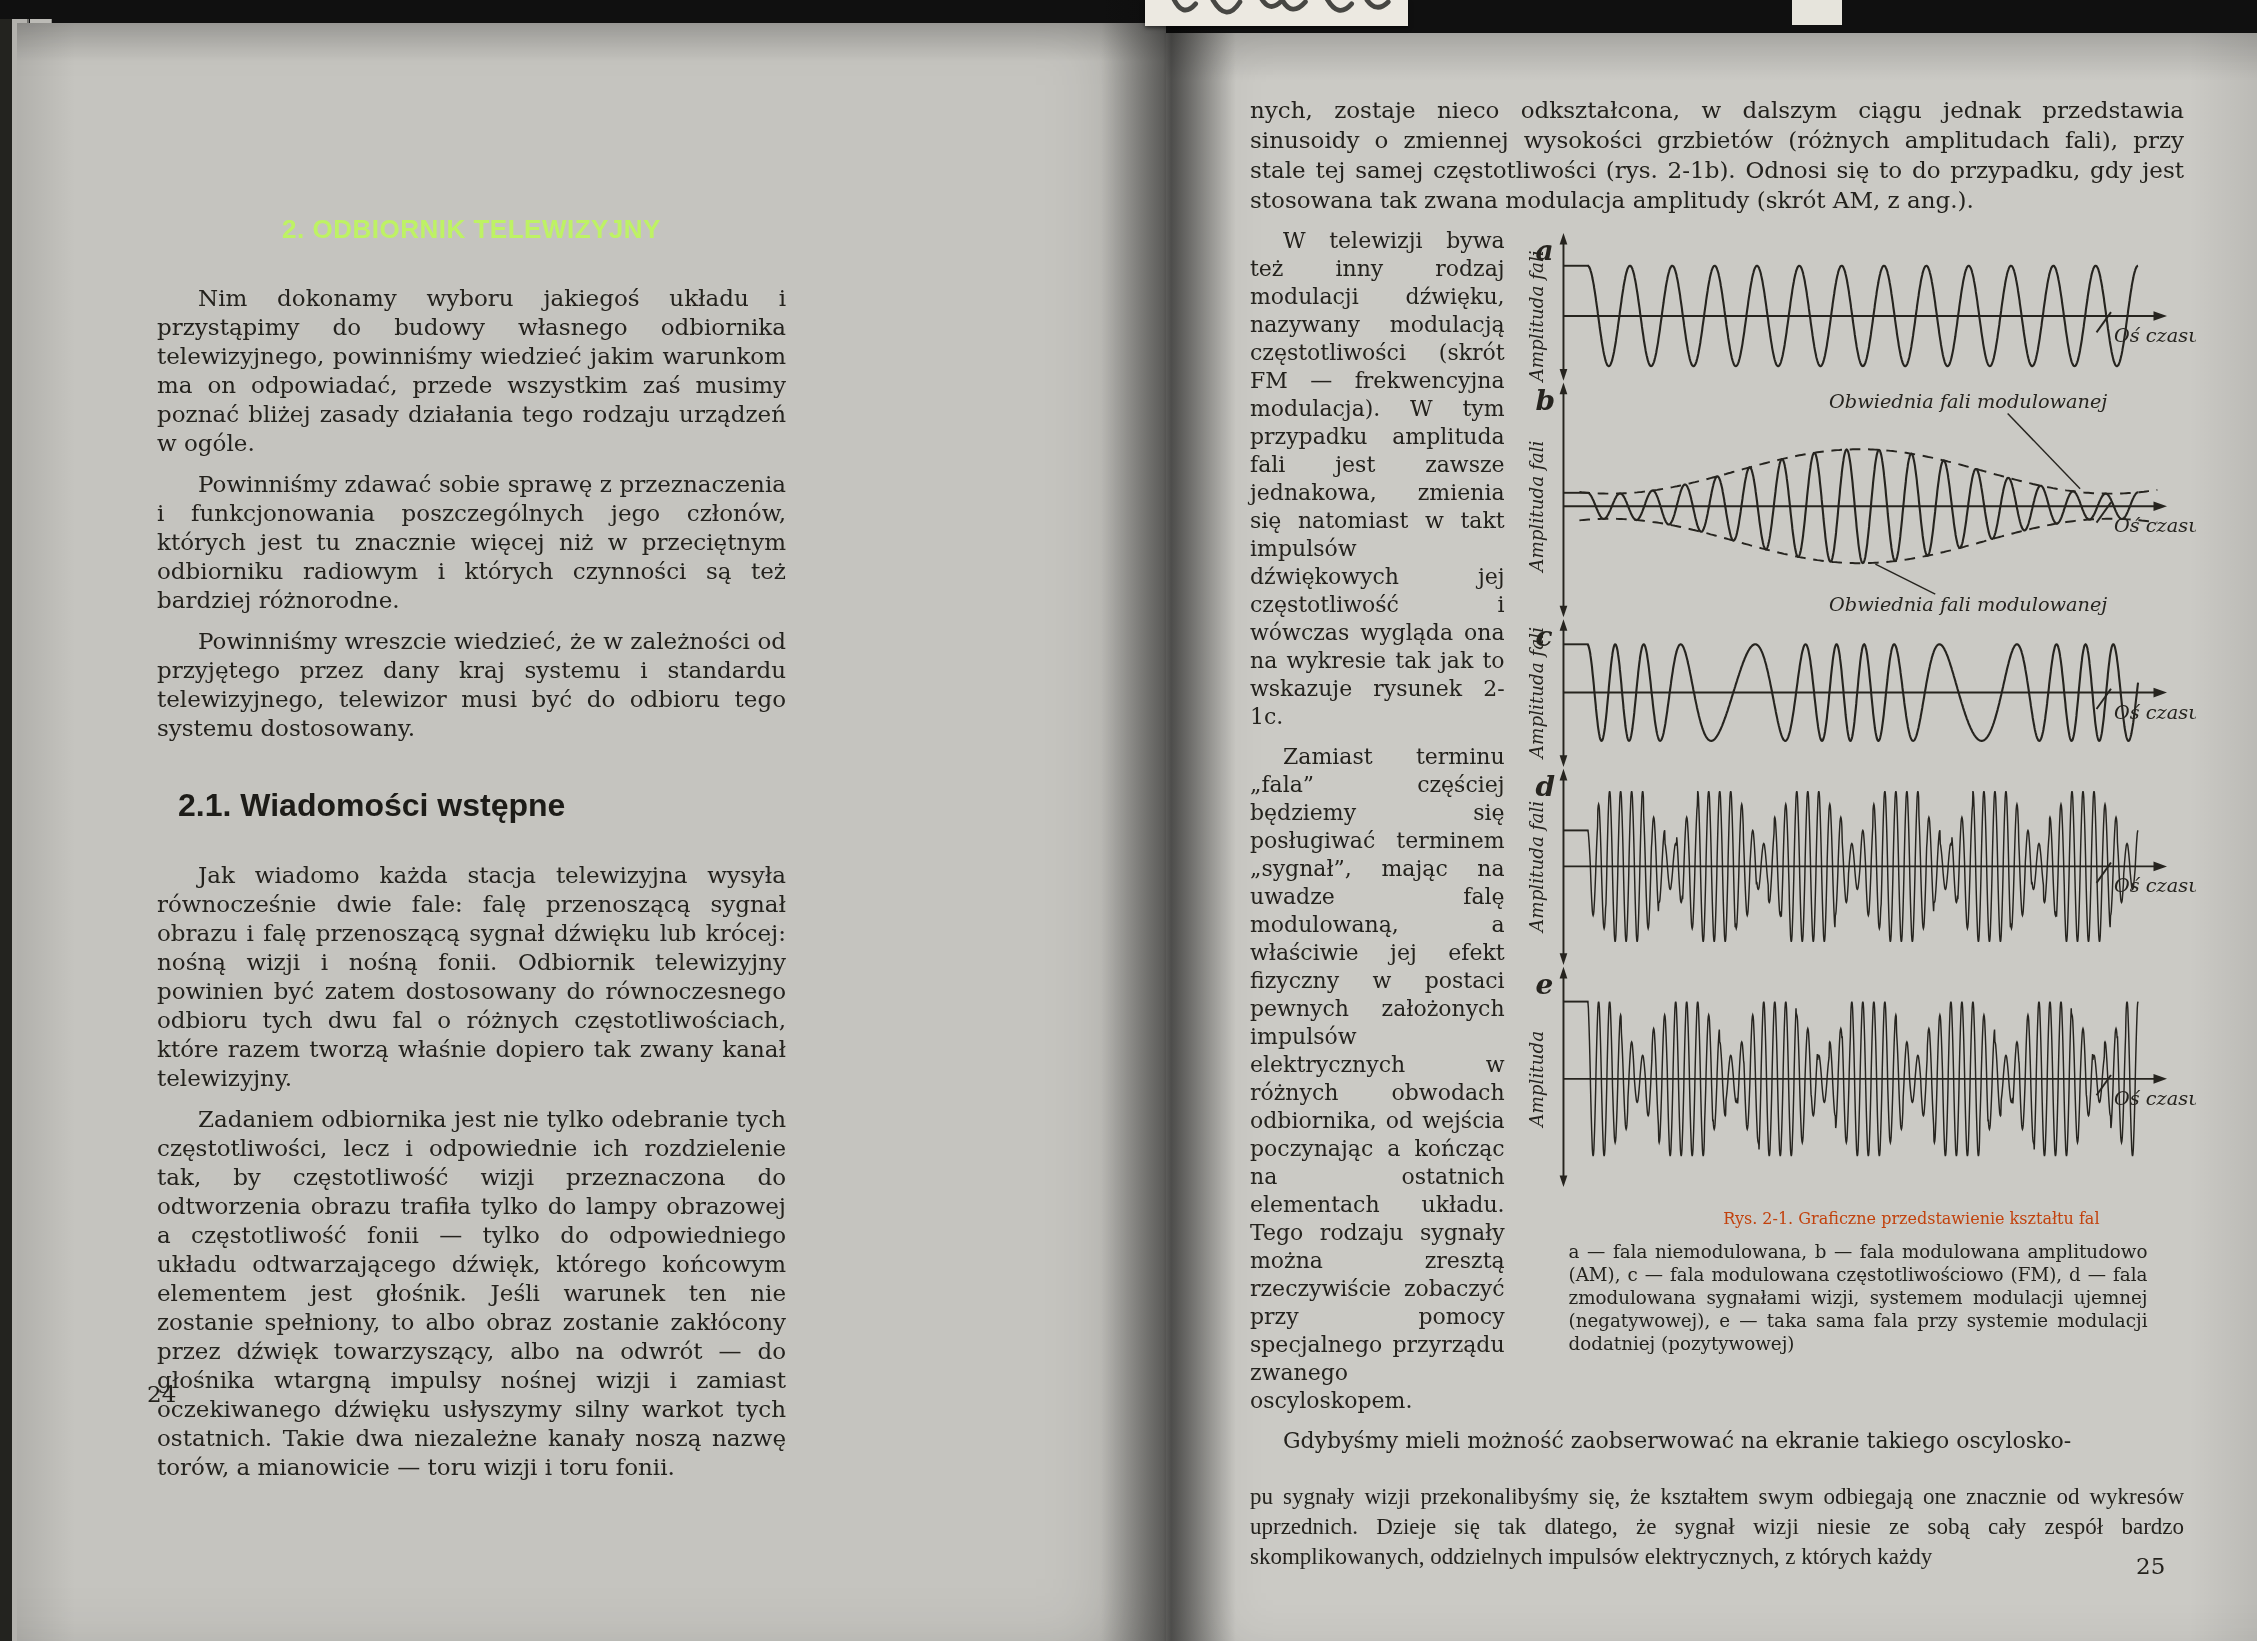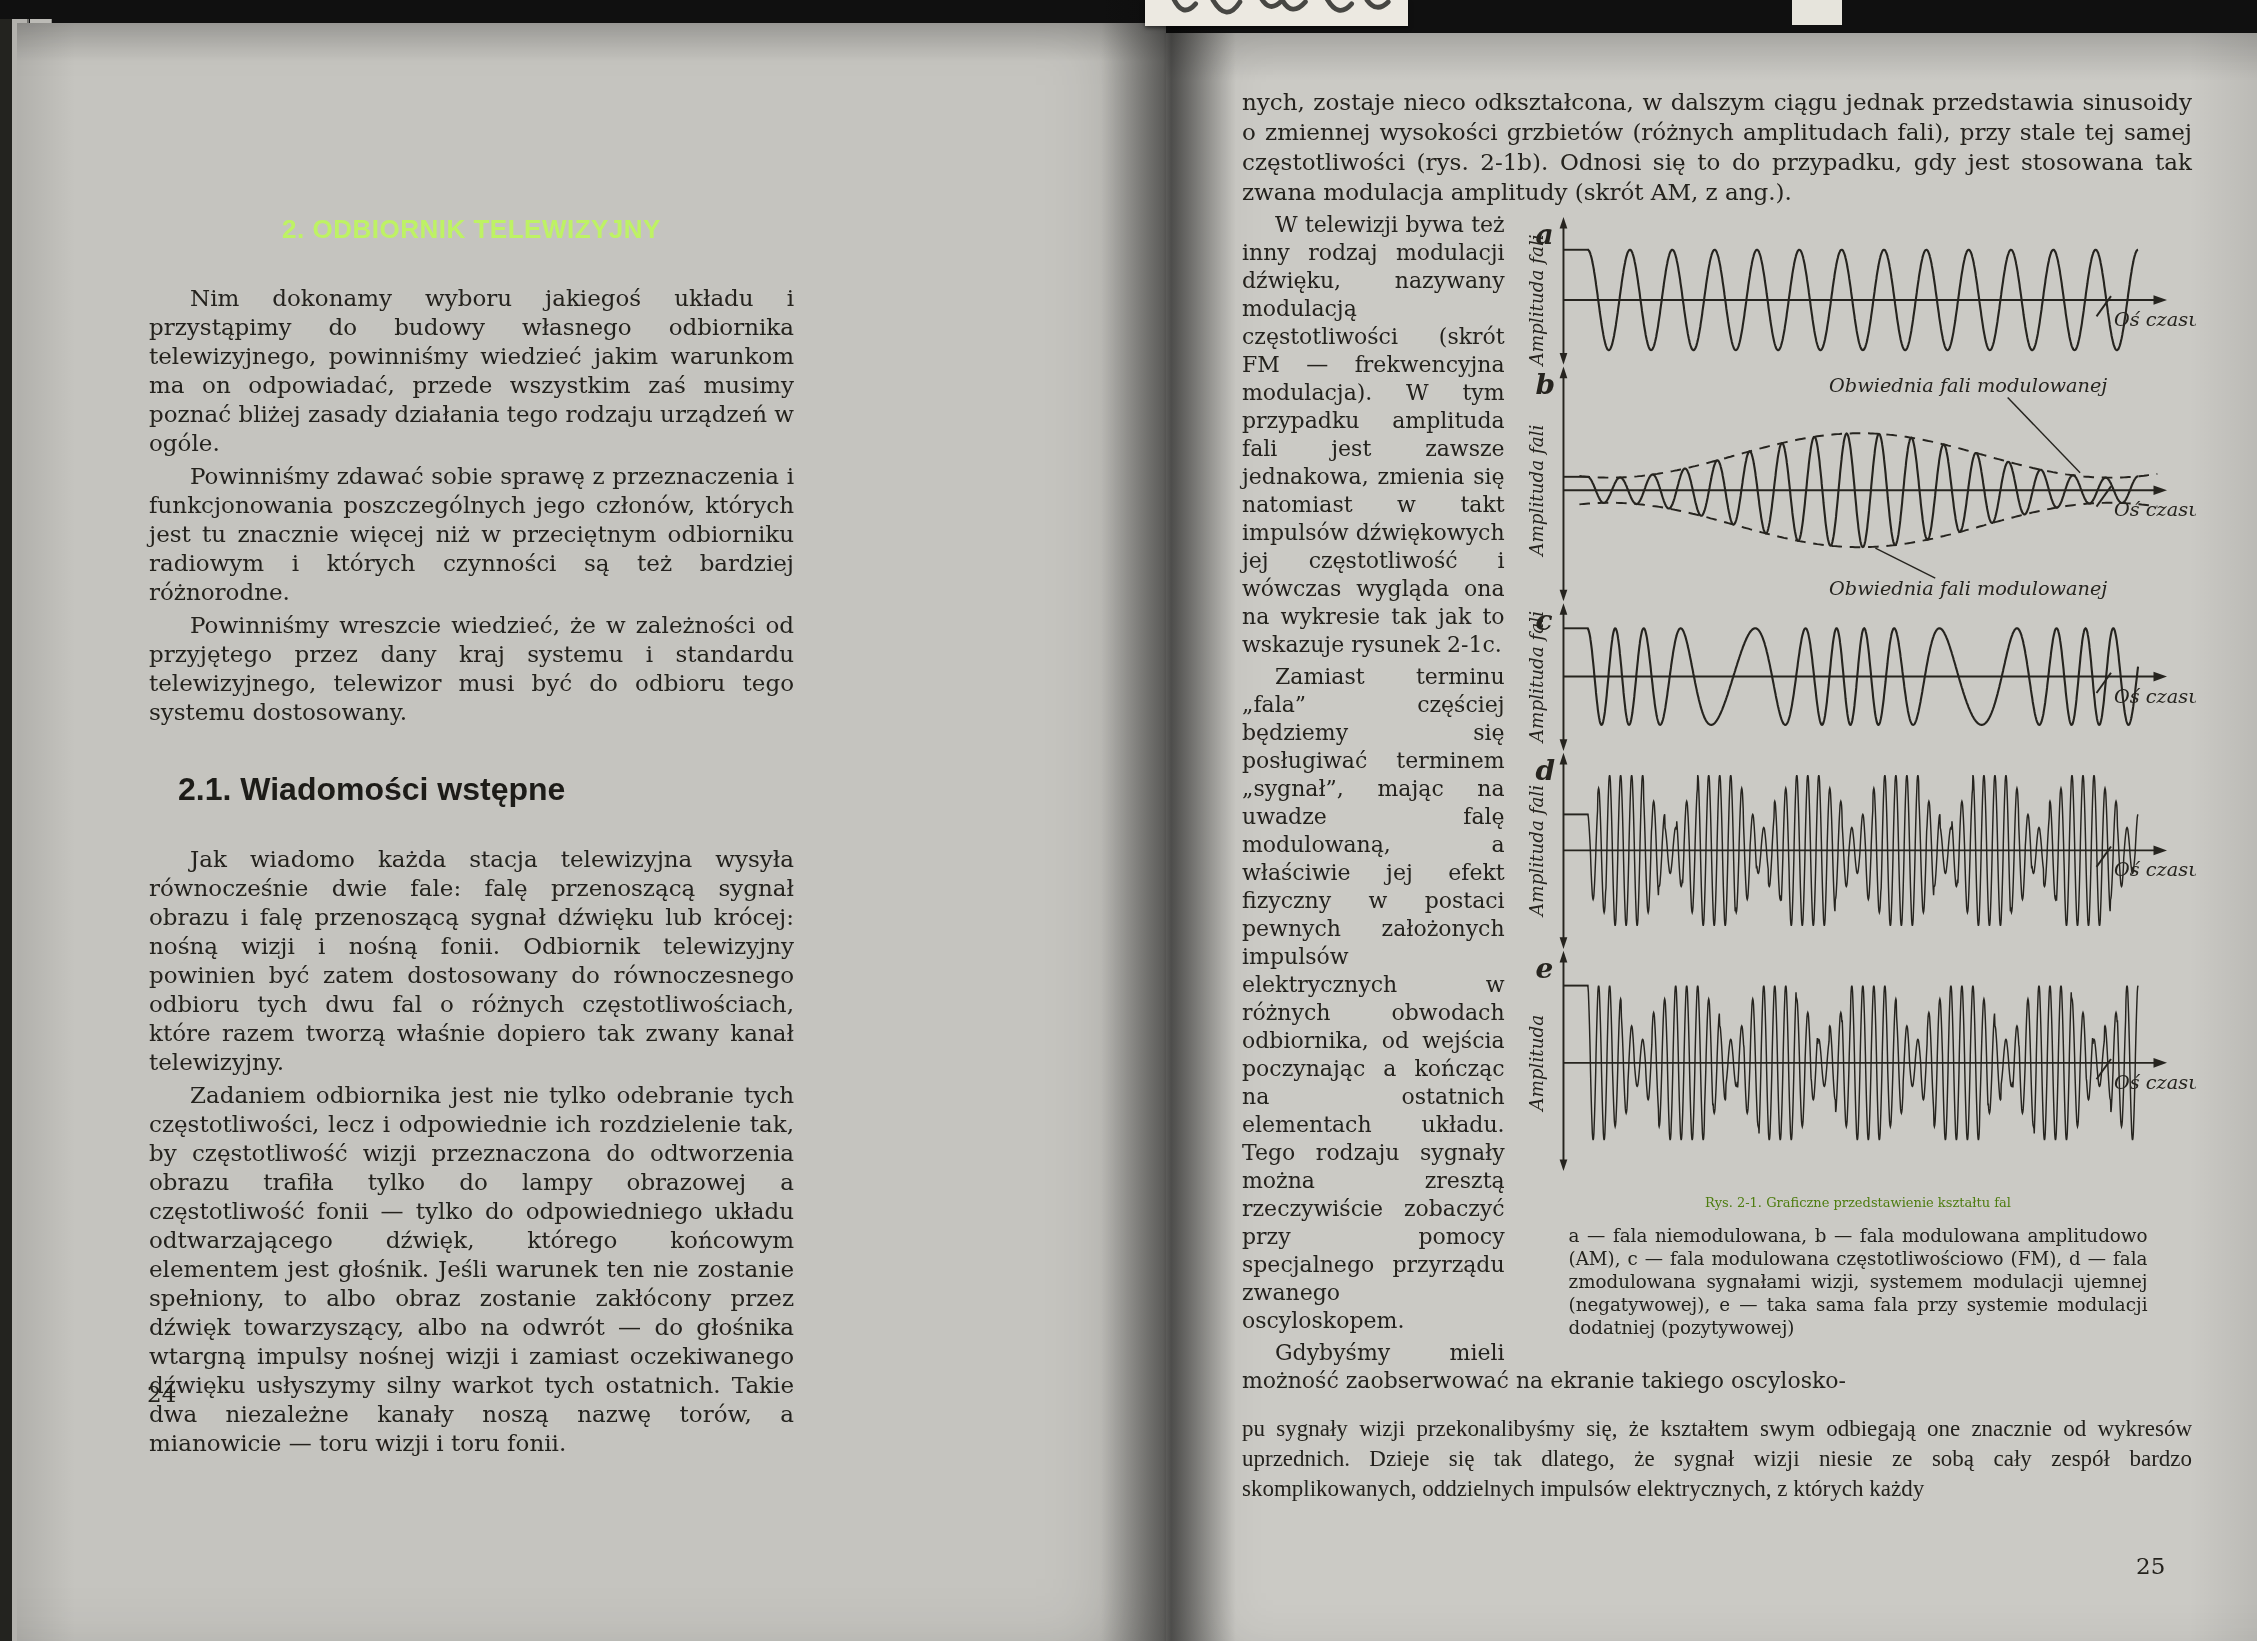--- a/index.html
+++ b/index.html
@@ -38,40 +38,40 @@
   .note-tab{
     position:absolute;left:1145px;top:0;width:263px;height:26px;z-index:5;
     background:#ece9e1;box-shadow:0 1.9px 3.9px rgba(0,0,0,0.5);
   }
   .note-strip{
     position:absolute;left:1792px;top:0;width:50px;height:25px;z-index:5;
     background:#e6e4dc;
   }
   .lp-text{position:absolute;left:145px;top:214px;width:653px;z-index:4;}
   .lp-text p, .rp-text p{
-    margin:4px;text-align:justify;font-size:23px;line-height:29px;text-indent:41px;
+    margin:12px;text-align:justify;font-size:23px;line-height:29px;text-indent:41px;
   }
   .chapter{
     font-family:"Liberation Sans", sans-serif;font-weight:bold;
     font-size:26px;letter-spacing:0.5px;text-align:center;
     margin:0 0 39px 0;color:#bef264;
   }
   .sec-head{
     font-family:"Liberation Sans", sans-serif;font-weight:bold;
     font-size:32px;margin:44px 0 37px 33px;color:#1d1c18;
   }
   .rp-text{position:absolute;left:1238px;top:83px;width:958px;z-index:4;}
   .rp-text p{line-height:30px;}
   .rp-text .intro{text-indent:0;}
   .rp-text .col-p{font-size:22px;line-height:28px;text-indent:33px;}
   .rp-text .bottom-p{clear:both;padding-top:15.4px;text-indent:0;font-family:Liberation Serif, serif;}
   .figure{float:right;width:676px;margin:3.9px 0 9.7px 15.4px;}
   .fig-cap-title{
-    width:483px;margin:15.4px auto 0;text-align:center;
-    font-size:13px;line-height:26px;color:#4d7c0f;
+    width:483px;margin:15.4px auto 0;text-align:right;
+    font-size:16px;line-height:26px;color:#c2410c;
   }
   .fig-cap-detail{
     width:579px;margin:7.7px auto 0;text-align:justify;
     font-size:18.3px;line-height:23px;color:#23221d;
   }
   .pagenum{position:absolute;font-size:23px;z-index:4;color:#24221d;}
   .pn-left{left:147px;top:1381px;}
   .pn-right{left:2136px;top:1553px;}
   svg text{user-select:none;}
 </style>

